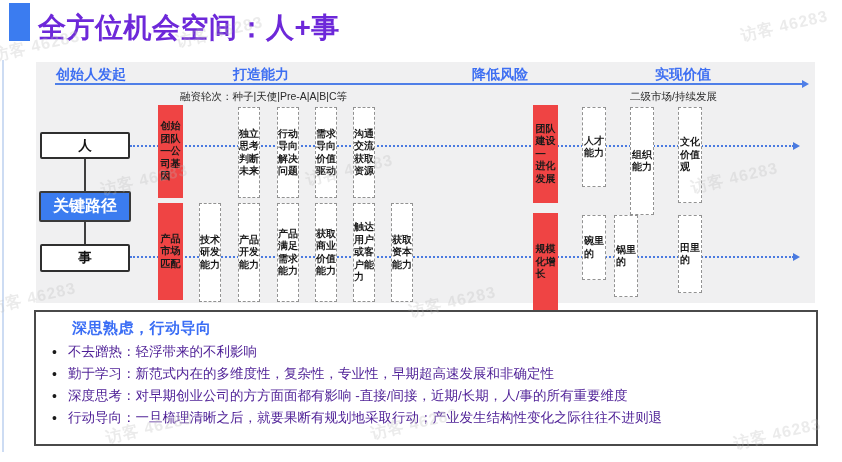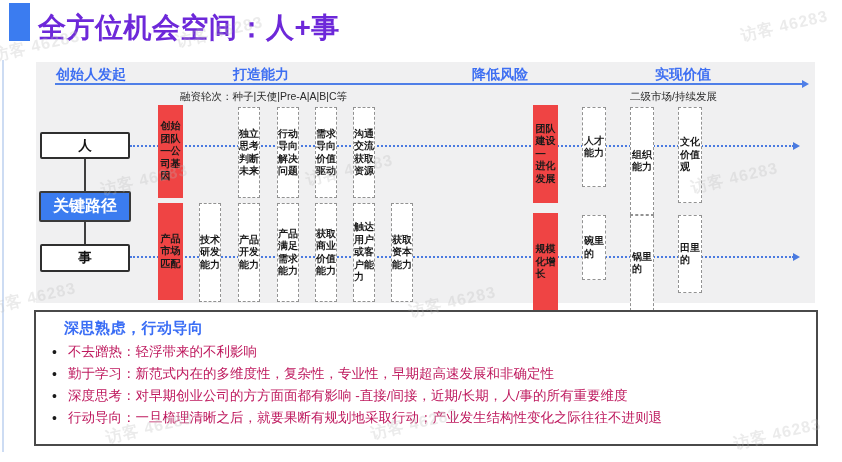--- a/index.html
+++ b/index.html
@@ -62,25 +62,25 @@
   .strip { position:absolute; width:25px; background:#ef4444; display:flex;
     align-items:center; justify-content:center; z-index:2; }
   .cap { position:absolute; width:22px; background:#fff;
     border:1px dashed #929292; display:flex; align-items:center;
     justify-content:center; z-index:2; }
   .capw { width:24px; }
 
   
   .notes { position:absolute; left:34px; top:310px; width:784px; height:136px;
     background:#fff; border:2px solid #4a4a4a; z-index:2; padding:7px 14px 0 14px; }
-  .notes-title { margin-left:14px; font-size:15px; font-weight:700;
+  .notes-title { margin-left:22px; font-size:15px; font-weight:700;
     color:#3b6ef5; letter-spacing:.5px; }
   .notes ul { list-style:none; margin-top:3px; }
   .notes li { position:relative; padding-left:18px; font-size:13.5px;
-    color:#be185d; line-height:22px; }
+    color:#4c1d95; line-height:22px; }
   .notes li::before { content:"•"; position:absolute; left:2px; top:0;
     font-size:14px; color:#1a1a1a; }
 </style>
 </head>
 <body>
 
 <div id="stage">
 
   <span class="wm" style="left:-8px;top:36px">访客 46283</span>
   <span class="wm" style="left:175px;top:22px">访客 46283</span>
@@ -220,21 +220,21 @@
   <div class="cap capw" style="left:678px;top:107px;height:96px">
     <span class="vtext">文化
 价值
 观</span>
     </div>
 
   <div class="cap capw" style="left:582px;top:215px;height:65px">
     <span class="vtext">碗里
 的</span>
     </div>
-  <div class="cap capw" style="left:630px;top:215px;height:96px">
+  <div class="cap capw" style="left:614px;top:215px;height:82px">
     <span class="vtext">锅里
 的</span>
     </div>
   <div class="cap capw" style="left:678px;top:215px;height:78px">
     <span class="vtext">田里
 的</span>
     </div>
 
   <div class="notes">
     <div class="notes-title">深思熟虑，行动导向</div>

